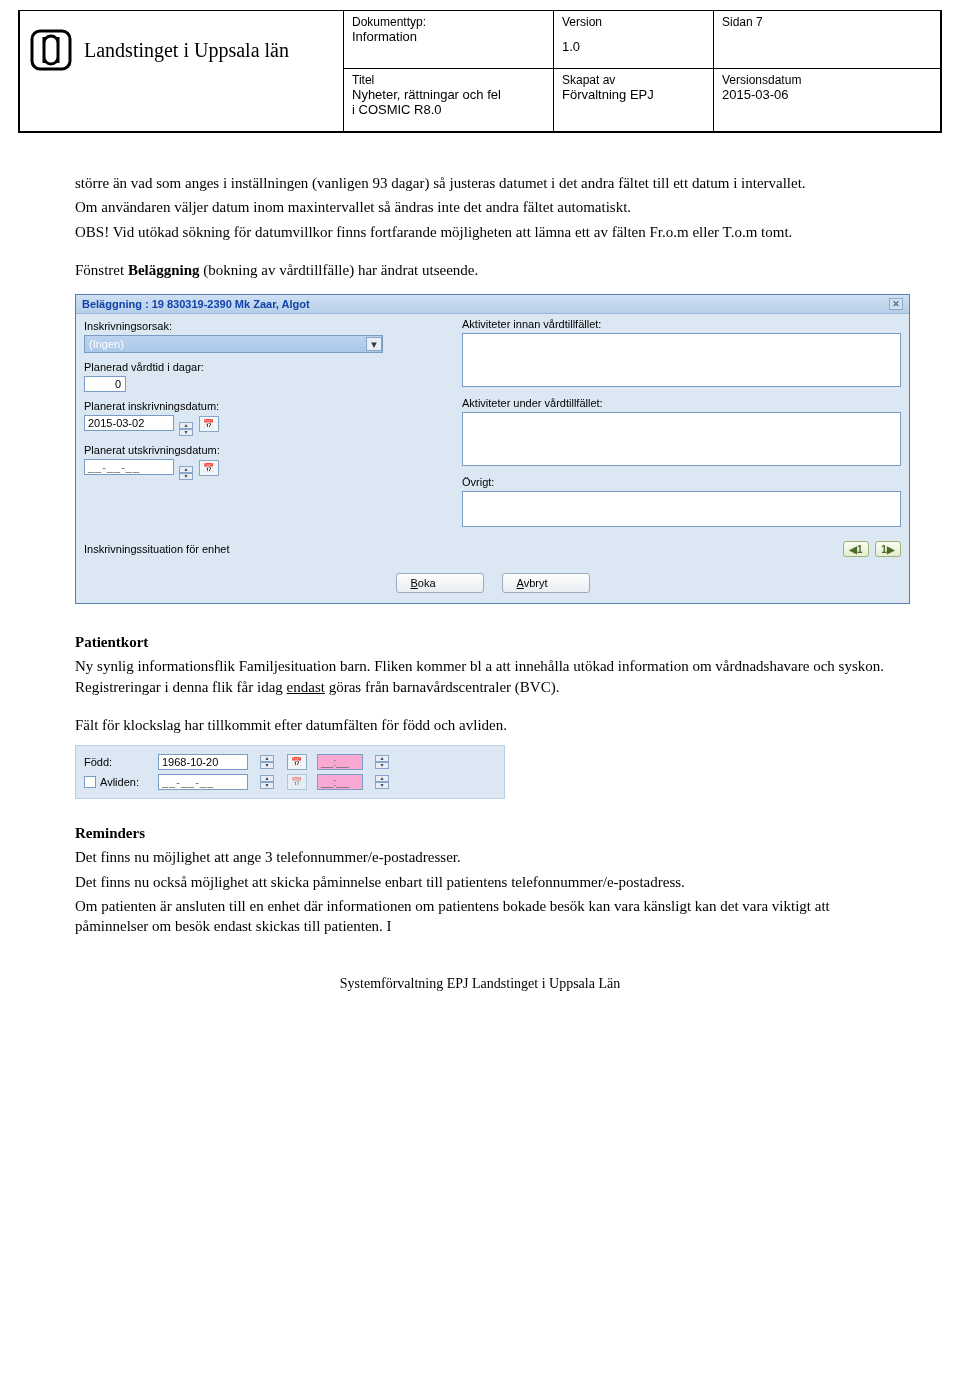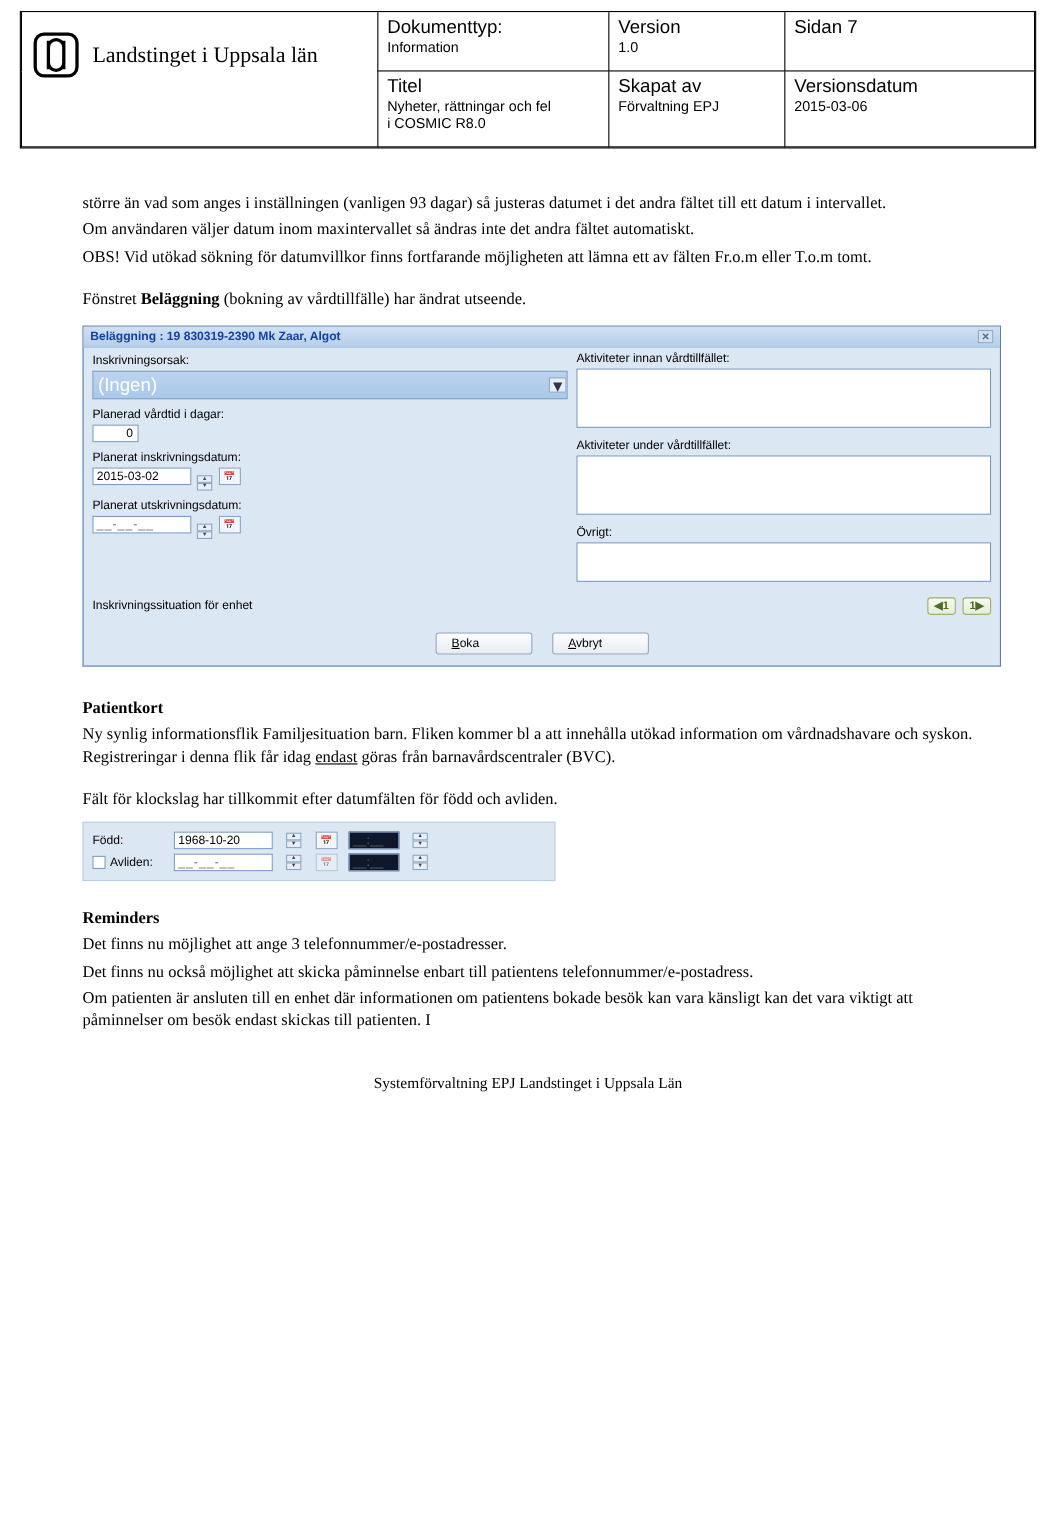--- a/index.html
+++ b/index.html
@@ -43,21 +43,21 @@
   .logo-row {
     display: flex;
     align-items: center;
     gap: 12px;
   }
   .logo-icon svg { display: block; }
   .logo-text {
     font-family: "Times New Roman", serif;
     font-size: 20px;
   }
-  .hdr-label { font-size: 17px; }
+  .hdr-label { font-size: 12px; }
   .body-wrap {
     padding: 40px 75px 20px 75px;
   }
   .para { margin: 0 0 4px 0; line-height: 1.35; }
   .para.gap-top { margin-top: 18px; }
   .bold { font-weight: bold; }
   .underline { text-decoration: underline; }
 
   
   .shot {
@@ -92,27 +92,27 @@
   .win-body {
     display: flex;
     padding: 4px 8px 0 8px;
     gap: 8px;
   }
   .col-left { flex: 0 0 370px; }
   .col-right { flex: 1; }
   .fld { margin: 2px 0 8px 0; }
   .fld-label { margin-bottom: 3px; }
   .sel {
-    width: 432px;
+    width: 299px;
     background: linear-gradient(#bcd3ee, #a9c8ea);
     border: 1px solid #7a9bc4;
     color: #fff;
     padding: 2px 4px;
     display:flex; justify-content:space-between; align-items:center;
-    font-size: 17px;
+    font-size: 11px;
   }
   .sel .caret {
     width: 16px; height: 14px;
     background: #e7eef6;
     border: 1px solid #8aa5c5;
     margin: -2px -4px -2px 4px;
     display:flex; align-items:center; justify-content:center;
     color:#334;
   }
   .numbox {
@@ -230,21 +230,21 @@
   }
   .shot2 .row2 {
     display:flex; align-items:center; gap:10px;
     margin: 4px 0;
   }
   .shot2 .lab2 { width: 64px; }
   .chk {
     width:12px; height:12px; border:1px solid #7a9bc4; background:#fff;
     display:inline-block; margin-right:4px;
   }
-  .tiny-time { width:46px; background:#0f172a; border:1px solid #7a9bc4; padding:1px 3px; color:#666; }
+  .tiny-time { width:46px; background:#f9a8d4; border:1px solid #7a9bc4; padding:1px 3px; color:#666; }
 
   .footer {
     text-align:center;
     font-size: 14px;
     margin-top: 40px;
   }
 </style>
 </head>
 <body>
 
@@ -264,21 +264,21 @@
             </span>
             <span class="logo-text">Landstinget i Uppsala län</span>
           </div>
         </td>
         <td style="width:210px">
           <div class="hdr-label">Dokumenttyp:</div>
           <div>Information</div>
         </td>
         <td style="width:160px">
           <div class="hdr-label">Version</div>
-          <div style="">1.0</div>
+          <div style="margin-top:10px">1.0</div>
         </td>
         <td>
           <div class="hdr-label">Sidan 7</div>
         </td>
       </tr>
       <tr>
         <td>
           <div class="hdr-label">Titel</div>
           <div>Nyheter, rättningar och fel</div>
           <div>i COSMIC R8.0</div>

